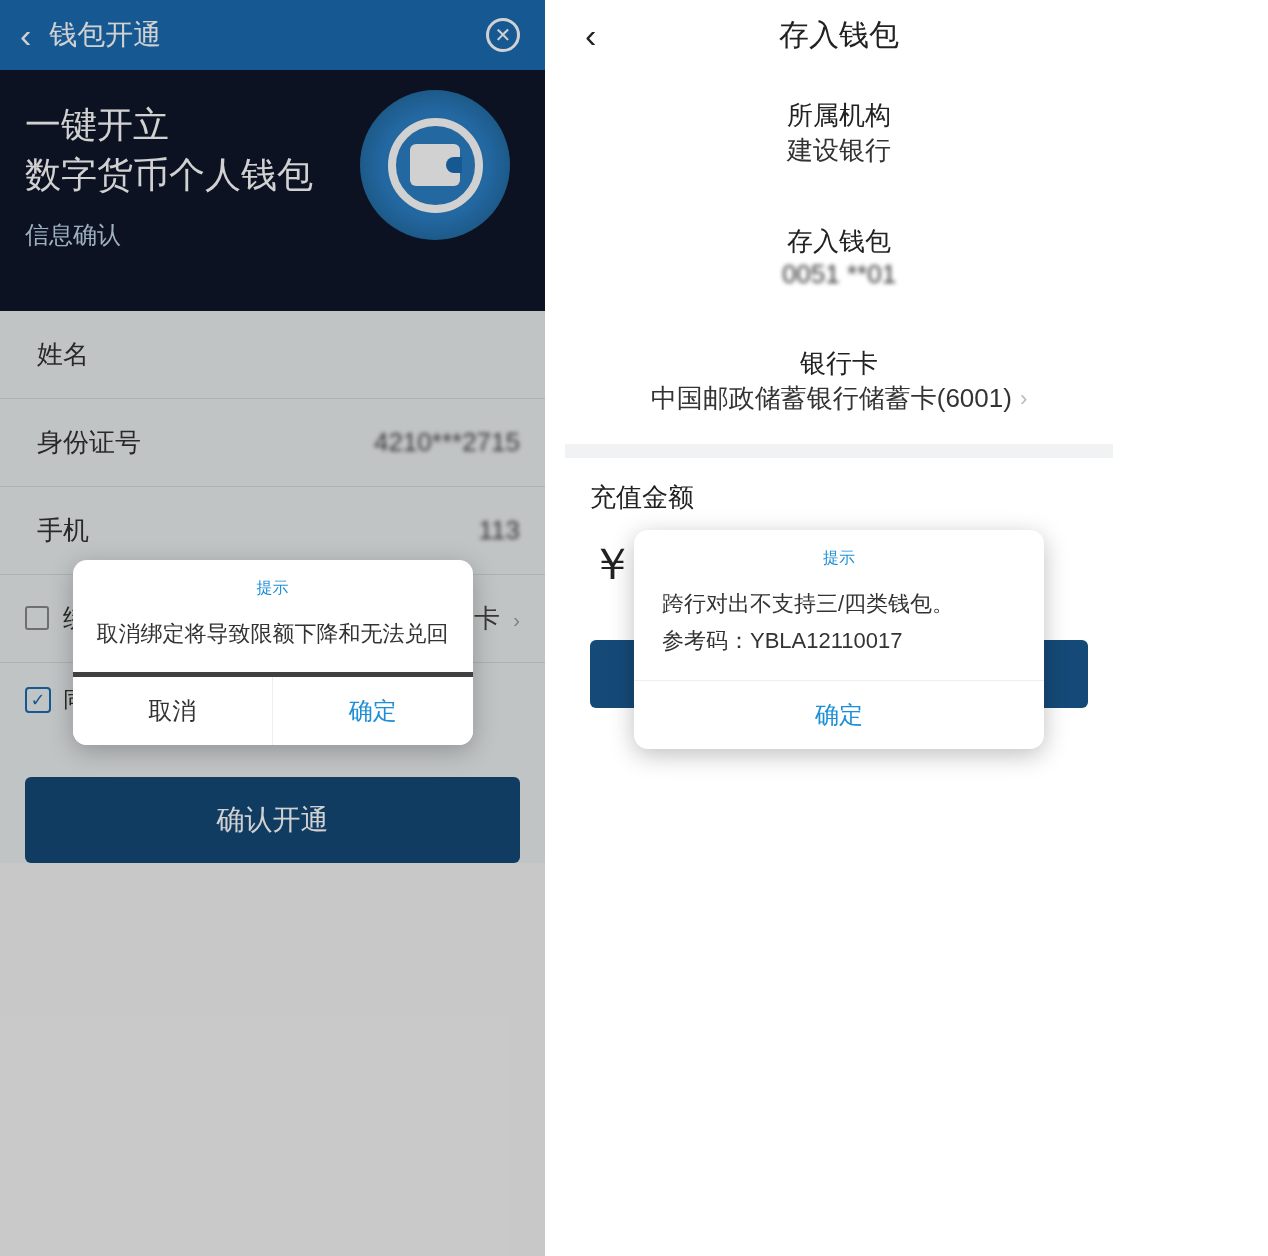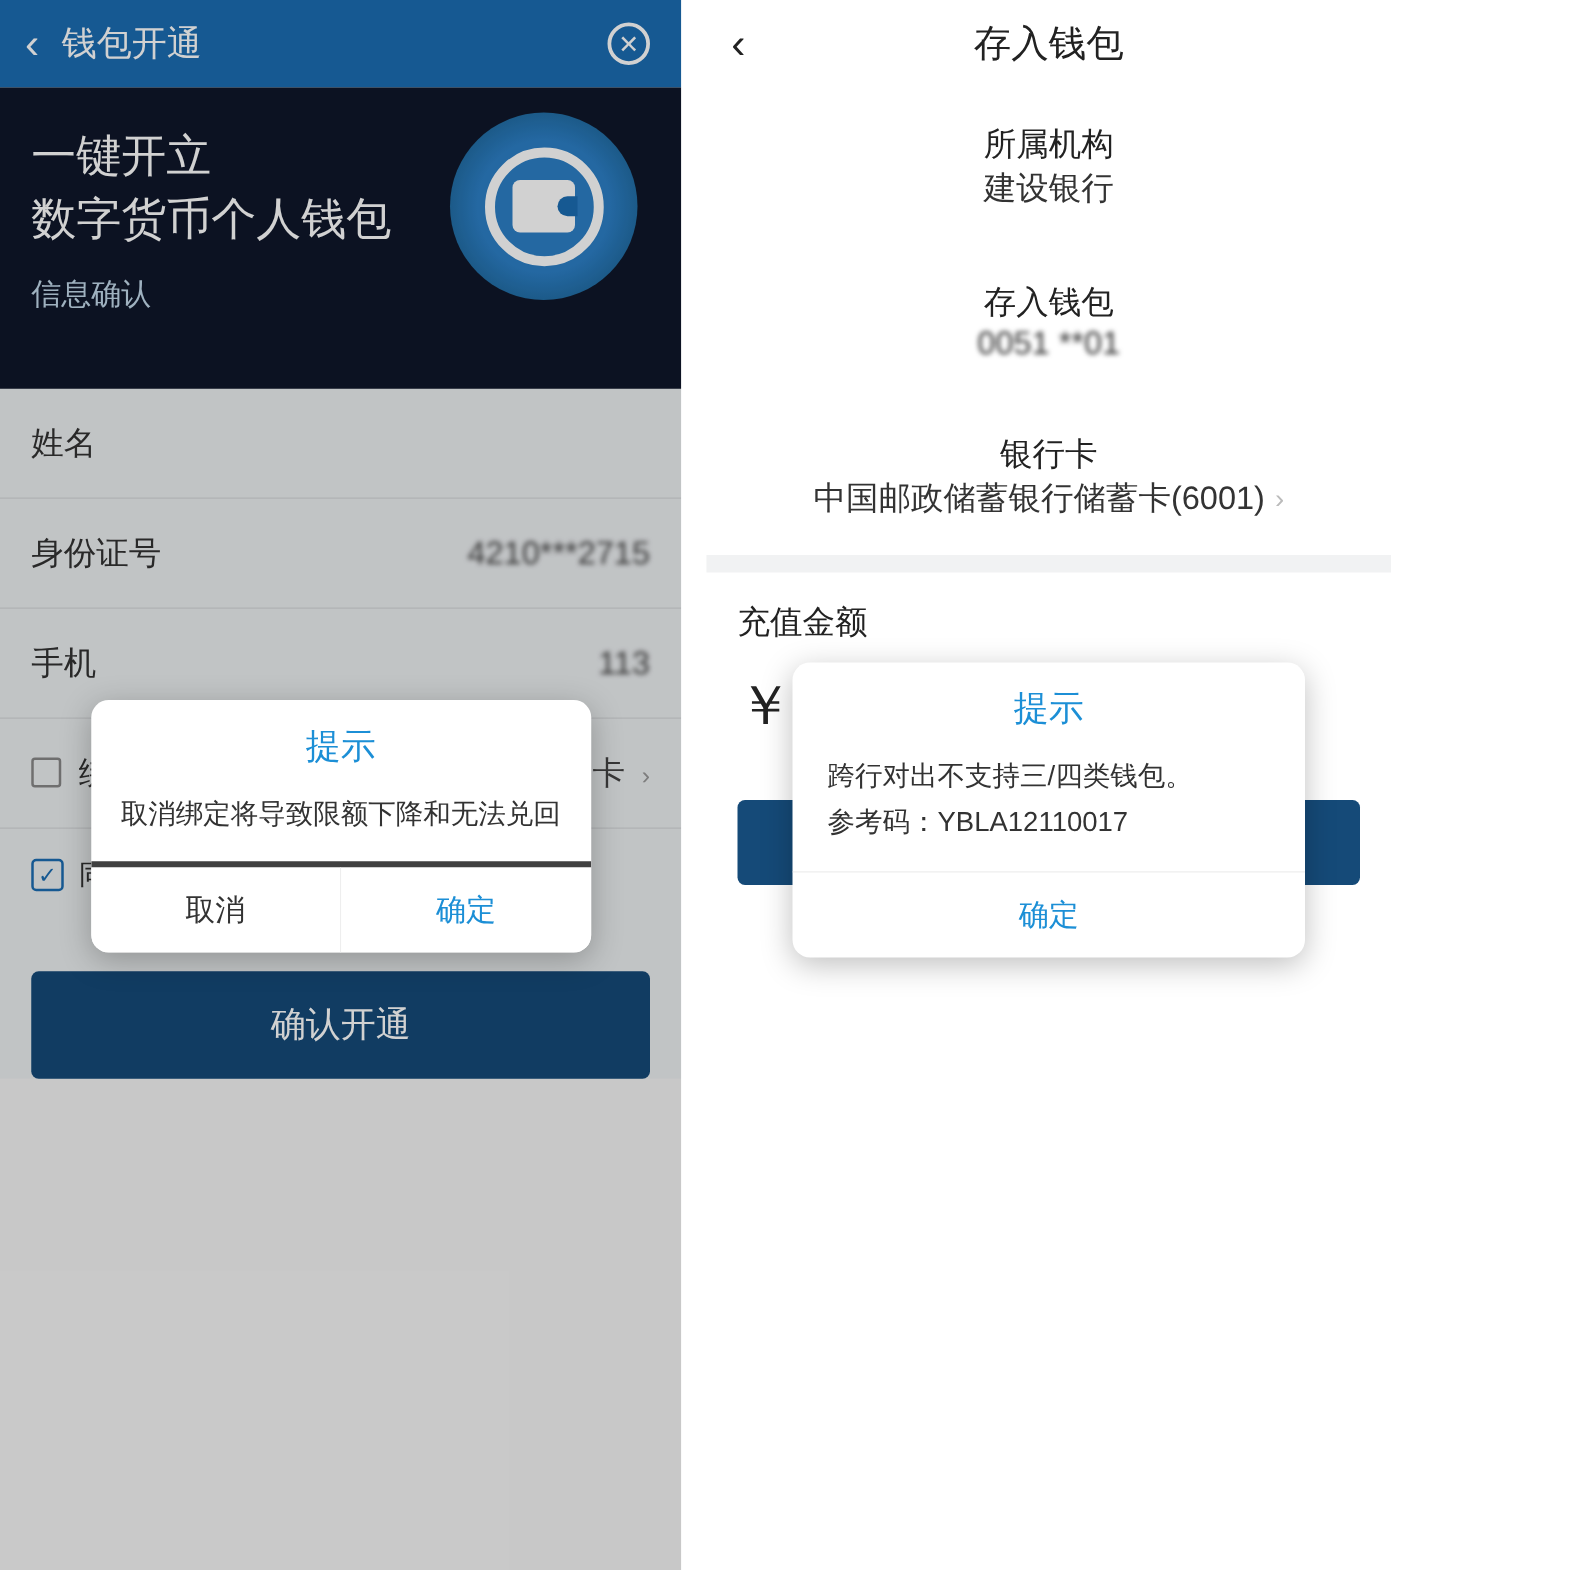--- a/index.html
+++ b/index.html
@@ -70,21 +70,21 @@
   }
   .form-card {
     background: #eceff1; margin: -12px 0 0 0; border-radius: 14px 14px 0 0;
     padding-top: 12px;
   }
   .row {
     display:flex; justify-content:space-between; align-items:center;
     padding: 26px 25px; font-size: 26px; color:#333;
     border-bottom: 1px solid #d6d9db;
   }
-  .row .label { color:#333; }
+  .row .label { color:#333;margin-left:12px; }
   .row .value { color:#444; }
   .row .chev { color:#999; font-size:20px; margin-left:6px;}
   .agree-row {
     display:flex; align-items:center; padding: 22px 25px; font-size:22px;
     color:#333;
   }
   .checkbox {
     width:26px; height:26px; border:2px solid #1c6db2; border-radius:4px;
     margin-right:12px; display:flex; align-items:center; justify-content:center;
     color:#1c6db2; font-size:18px;
@@ -100,21 +100,21 @@
     display:flex; align-items:center; justify-content:center;
     pointer-events:none;
   }
   .overlay.left-ov { align-items:flex-start; }
   .dialog {
     width: 400px; background:#fff; border-radius:14px; overflow:hidden;
     box-shadow: 0 6px 25px rgba(0,0,0,0.25);
     pointer-events:auto;
   }
   .dialog.left-d { margin-top: 560px; }
-  .dlg-title { text-align:center; color:#1c8fd6; font-size:28px; padding: 18px 0 10px; }
+  .dlg-title { text-align:center; color:#1c8fd6; font-size:16px; padding: 18px 0 10px; }
   .dlg-body { text-align:center; font-size:22px; color:#333; padding: 8px 18px 22px; line-height:1.5;}
   .dlg-btns { display:flex; border-top:5px solid #404040; }
   .dlg-btns button {
     flex:1; border:none; background:#fff; font-size:24px; padding:18px 0; cursor:pointer;
   }
   .dlg-btns button:first-child { border-right:1px solid #eee; color:#333;}
   .dlg-btns button.blue { color:#1c8fd6; }
   
   .header-white {
     height:70px; display:flex; align-items:center; justify-content:center;

